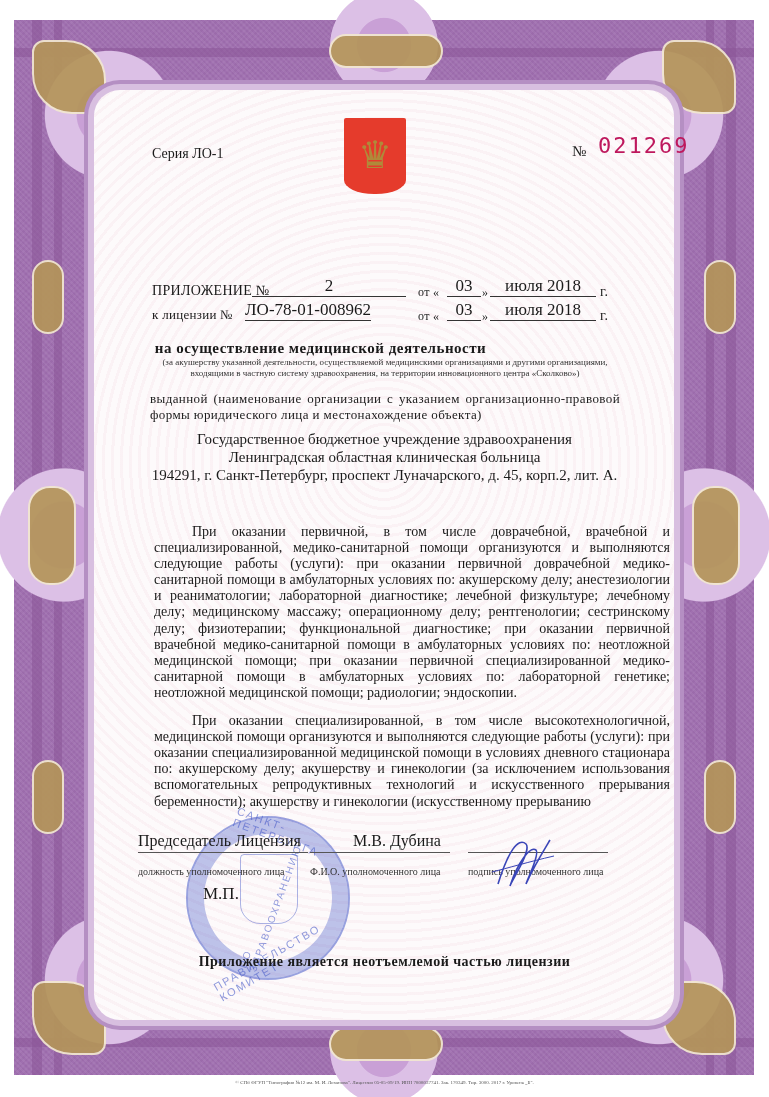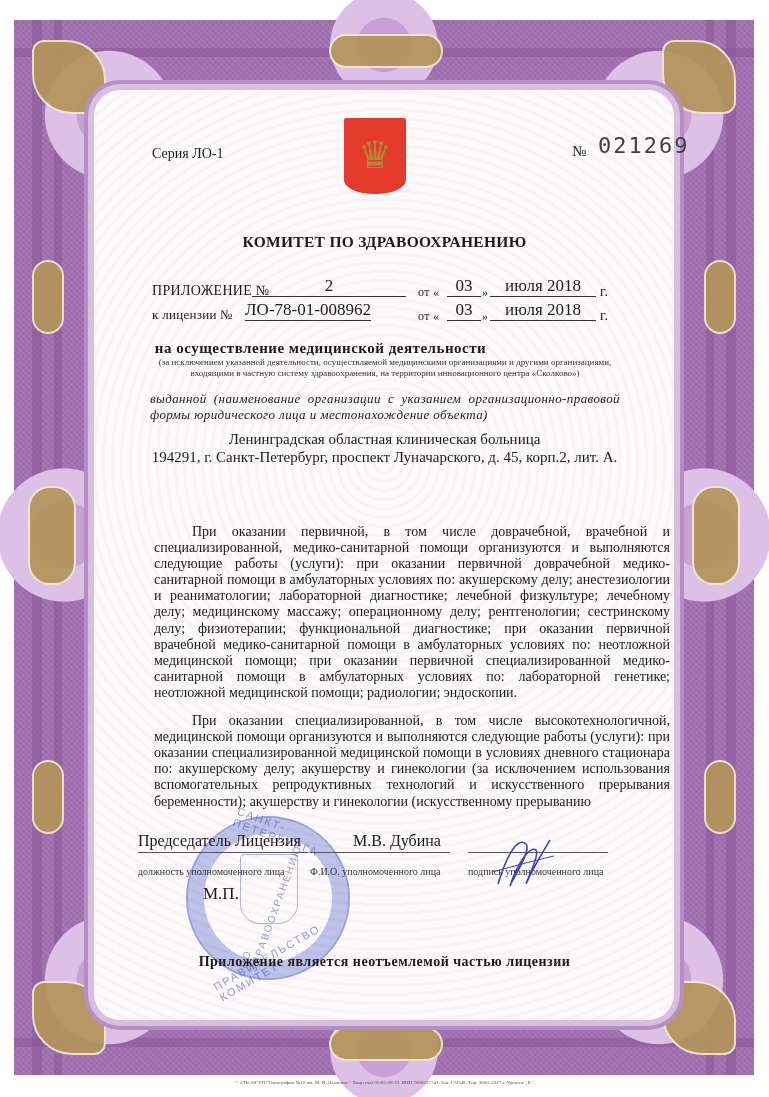--- a/index.html
+++ b/index.html
@@ -34,35 +34,35 @@
   .orn { position: absolute; background: #b4955a; border: 2px solid #f2e8d0; opacity: 0.92; }
   .orn.corner { width: 70px; height: 70px; border-radius: 12px 40px 12px 40px; }
   .orn.center-h { width: 110px; height: 30px; border-radius: 30px; }
   .orn.side { width: 44px; height: 95px; border-radius: 22px; }
 
   .content { position: absolute; left: 0; top: 0; width: 769px; height: 1097px; }
 
   .abs { position: absolute; }
   .series { left: 152px; top: 146px; font-size: 14px; }
   .num-label { left: 572px; top: 143px; font-size: 15px; }
-  .num-value { left: 598px; top: 133px; font-family: "DejaVu Sans Mono", "Liberation Mono", monospace; font-size: 22px; letter-spacing: 2px; color: #404040; }
+  .num-value { left: 598px; top: 133px; font-family: "DejaVu Sans Mono", "Liberation Mono", monospace; font-size: 22px; letter-spacing: 2px; color: #be185d; }
 
   .emblem { left: 344px; top: 118px; width: 62px; height: 76px; background: #e53b2c; border-radius: 2px 2px 30px 30px / 2px 2px 14px 14px; }
   .emblem .eagle { position: absolute; left: 12px; top: 12px; width: 38px; height: 50px; color: #b08a3a; font-size: 38px; line-height: 50px; text-align: center; }
 
   .hdr { left: 0; width: 769px; text-align: center; font-weight: bold; font-size: 15.5px; letter-spacing: 0.3px; }
   .hdr.l1 { top: 214px; }
   .hdr.l2 { top: 233px; }
 
   .rowline { font-size: 14px; letter-spacing: 0.3px; }
   .ul { position: absolute; border-bottom: 1px solid #333; text-align: center; font-size: 17px; }
 
   .activity { left: 0; width: 641px; text-align: center; font-weight: bold; font-size: 15px; top: 340px; letter-spacing: 0.5px; }
   .note { left: 150px; width: 470px; text-align: center; font-size: 9px; line-height: 11px; top: 357px; color: #333; }
-  .issued { left: 150px; width: 470px; font-size: 13px; line-height: 16px; top: 391px; text-align: justify; text-align-last: left; letter-spacing: 0.4px; font-style: italic; }
+  .issued { left: 150px; width: 470px; font-size: 13px; line-height: 16px; top: 391px; text-align: justify; text-align-last: left; letter-spacing: 0.4px; }
 
   .org { left: 0; width: 769px; text-align: center; font-size: 15px; line-height: 18px; top: 430px; }
 
   .body-text { left: 142px; width: 540px; font-size: 14px; line-height: 16.1px; text-align: justify; top: 512px; }
   .body-text p { margin: 12px; text-indent: 38px; }
 
   .sig-row { top: 832px; font-size: 16px; }
   .sig-cap { top: 852px; font-size: 10px; color: #333; border-top: 1px solid #555; padding-top: 13px; }
 
   .stamp { left: 186px; top: 816px; width: 160px; height: 160px; border-radius: 50%; border: 2px solid rgba(70,90,200,0.55); box-shadow: inset 0 0 0 14px rgba(255,255,255,0), inset 0 0 0 16px rgba(70,90,200,0.35); }
@@ -115,43 +115,43 @@
 
   <div class="abs series">Серия ЛО-1</div>
 
   <div class="abs emblem">
     <div class="eagle">♛</div>
   </div>
 
   <div class="abs num-label">№</div>
   <div class="abs num-value">021269</div>
 
-  <div class="abs hdr l2">КОМИТЕТ ПО ЗДРАВООХРАНЕНИЮ</div>
 
   <div class="abs rowline" style="left:152px;top:283px;">ПРИЛОЖЕНИЕ №</div>
   <div class="ul" style="left:252px;top:276px;width:154px;">2</div>
   <div class="abs rowline" style="left:418px;top:285px;font-size:12px;">от «</div>
   <div class="ul" style="left:447px;top:276px;width:34px;">03</div>
   <div class="abs rowline" style="left:482px;top:285px;font-size:12px;">»</div>
   <div class="ul" style="left:490px;top:276px;width:106px;">июля  2018</div>
   <div class="abs rowline" style="left:600px;top:284px;">г.</div>
 
   <div class="abs rowline" style="left:152px;top:307px;font-size:13px;">к лицензии №</div>
   <div class="ul" style="left:245px;top:300px;width:126px;">ЛО-78-01-008962</div>
   <div class="abs rowline" style="left:418px;top:309px;font-size:12px;">от «</div>
   <div class="ul" style="left:447px;top:300px;width:34px;">03</div>
   <div class="abs rowline" style="left:482px;top:309px;font-size:12px;">»</div>
   <div class="ul" style="left:490px;top:300px;width:106px;">июля  2018</div>
   <div class="abs rowline" style="left:600px;top:308px;">г.</div>
 
   <div class="abs activity">на осуществление медицинской деятельности</div>
-  <div class="abs note">(за исключением указанной деятельности, осуществляемой медицинскими организациями и другими организациями, входящими в частную систему здравоохранения, на территории инновационного центра «Сколково»)</div>
+  <div class="abs note">(за акушерству указанной деятельности, осуществляемой медицинскими организациями и другими организациями, входящими в частную систему здравоохранения, на территории инновационного центра «Сколково»)</div>
   <div class="abs issued">выданной (наименование организации с указанием организационно-правовой формы юридического лица и местонахождение объекта)</div>
 
   <div class="abs org">
+    <div>Государственное бюджетное учреждение здравоохранения</div>
     <div>Ленинградская областная клиническая больница</div>
     <div>194291, г. Санкт-Петербург, проспект Луначарского, д. 45, корп.2, лит. А.</div>
   </div>
 
   <div class="abs body-text">
     <p>При оказании первичной, в том числе доврачебной, врачебной и специализированной, медико-санитарной помощи организуются и выполняются следующие работы (услуги): при оказании первичной доврачебной медико-санитарной помощи в амбулаторных условиях по: акушерскому делу; анестезиологии и реаниматологии; лабораторной диагностике; лечебной физкультуре; лечебному делу; медицинскому массажу; операционному делу; рентгенологии; сестринскому делу; физиотерапии; функциональной диагностике; при оказании первичной врачебной медико-санитарной помощи в амбулаторных условиях по: неотложной медицинской помощи; при оказании первичной специализированной медико-санитарной помощи в амбулаторных условиях по: лабораторной генетике; неотложной медицинской помощи; радиологии; эндоскопии.</p>
     <p>При оказании специализированной, в том числе высокотехнологичной, медицинской помощи организуются и выполняются следующие работы (услуги): при оказании специализированной медицинской помощи в условиях дневного стационара по: акушерскому делу; акушерству и гинекологии (за исключением использования вспомогательных репродуктивных технологий и искусственного прерывания беременности); акушерству и гинекологии (искусственному прерыванию</p>
   </div>
 
   <div class="abs stamp">

